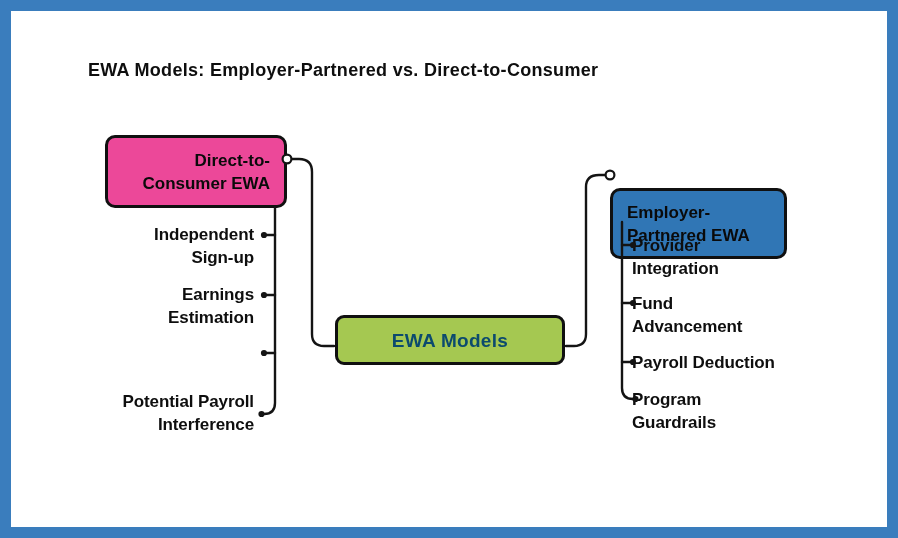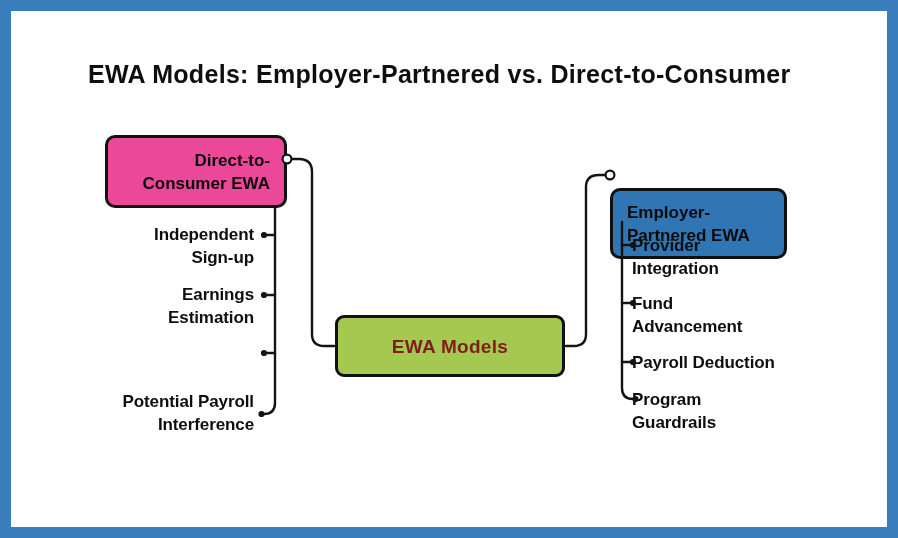--- a/index.html
+++ b/index.html
@@ -6,41 +6,41 @@
   .stage{
     position:relative;width:898px;height:538px;background:#ffffff;
     overflow:hidden;font-family:"Liberation Sans","DejaVu Sans",sans-serif;
   }
   .frame{
     position:absolute;inset:0;border:11px solid #3a7dbd;
     pointer-events:none;z-index:50;
   }
   .title{
     position:absolute;left:88px;top:60px;
-    font-size:25px;font-weight:800;letter-spacing:0.3px;
+    font-size:18px;font-weight:800;letter-spacing:0.3px;
     color:#0e0e0e;white-space:nowrap;z-index:5;
   }
   .node{
     position:absolute;box-sizing:border-box;display:flex;align-items:center;
     border:3px solid #101010;border-radius:10px;z-index:5;
     font-size:17px;line-height:23px;font-weight:600;color:#0a0a0a;
     white-space:pre-line;
   }
   .node-left{
     left:105px;top:135px;width:182px;height:73px;background:#ec4899;
     justify-content:flex-end;padding-right:14px;text-align:right;
   }
   .node-right{
     left:610px;top:152px;width:177px;height:71px;background:#3076b5;
     justify-content:flex-start;padding-left:14px;text-align:left;margin-top:36px;
   }
   .node-root{
-    left:335px;top:315px;width:230px;height:62px;background:#a5c851;
+    left:335px;top:315px;width:230px;height:50px;background:#a5c851;
     border-radius:9px;justify-content:center;text-align:center;
-    font-size:19px;font-weight:800;color:#7f1d1d;letter-spacing:0.3px;
+    font-size:19px;font-weight:800;color:#0c4a6e;letter-spacing:0.3px;
   }
   .leaf{
     position:absolute;z-index:5;font-size:17px;line-height:23px;font-weight:800;
     color:#0e0e0e;white-space:pre-line;letter-spacing:-0.1px;
   }
   .leaf-l{left:54px;width:200px;text-align:right;}
   .leaf-r{left:632px;width:215px;text-align:left;}
   .ll1{top:223px;} .ll2{top:283px;} .ll3{top:342px;} .ll4{top:390px;}
   .rl1{top:234px;} .rl2{top:292px;} .rl3{top:351px;} .rl4{top:388px;}
   .wires{position:absolute;inset:0;z-index:8;pointer-events:none;}

